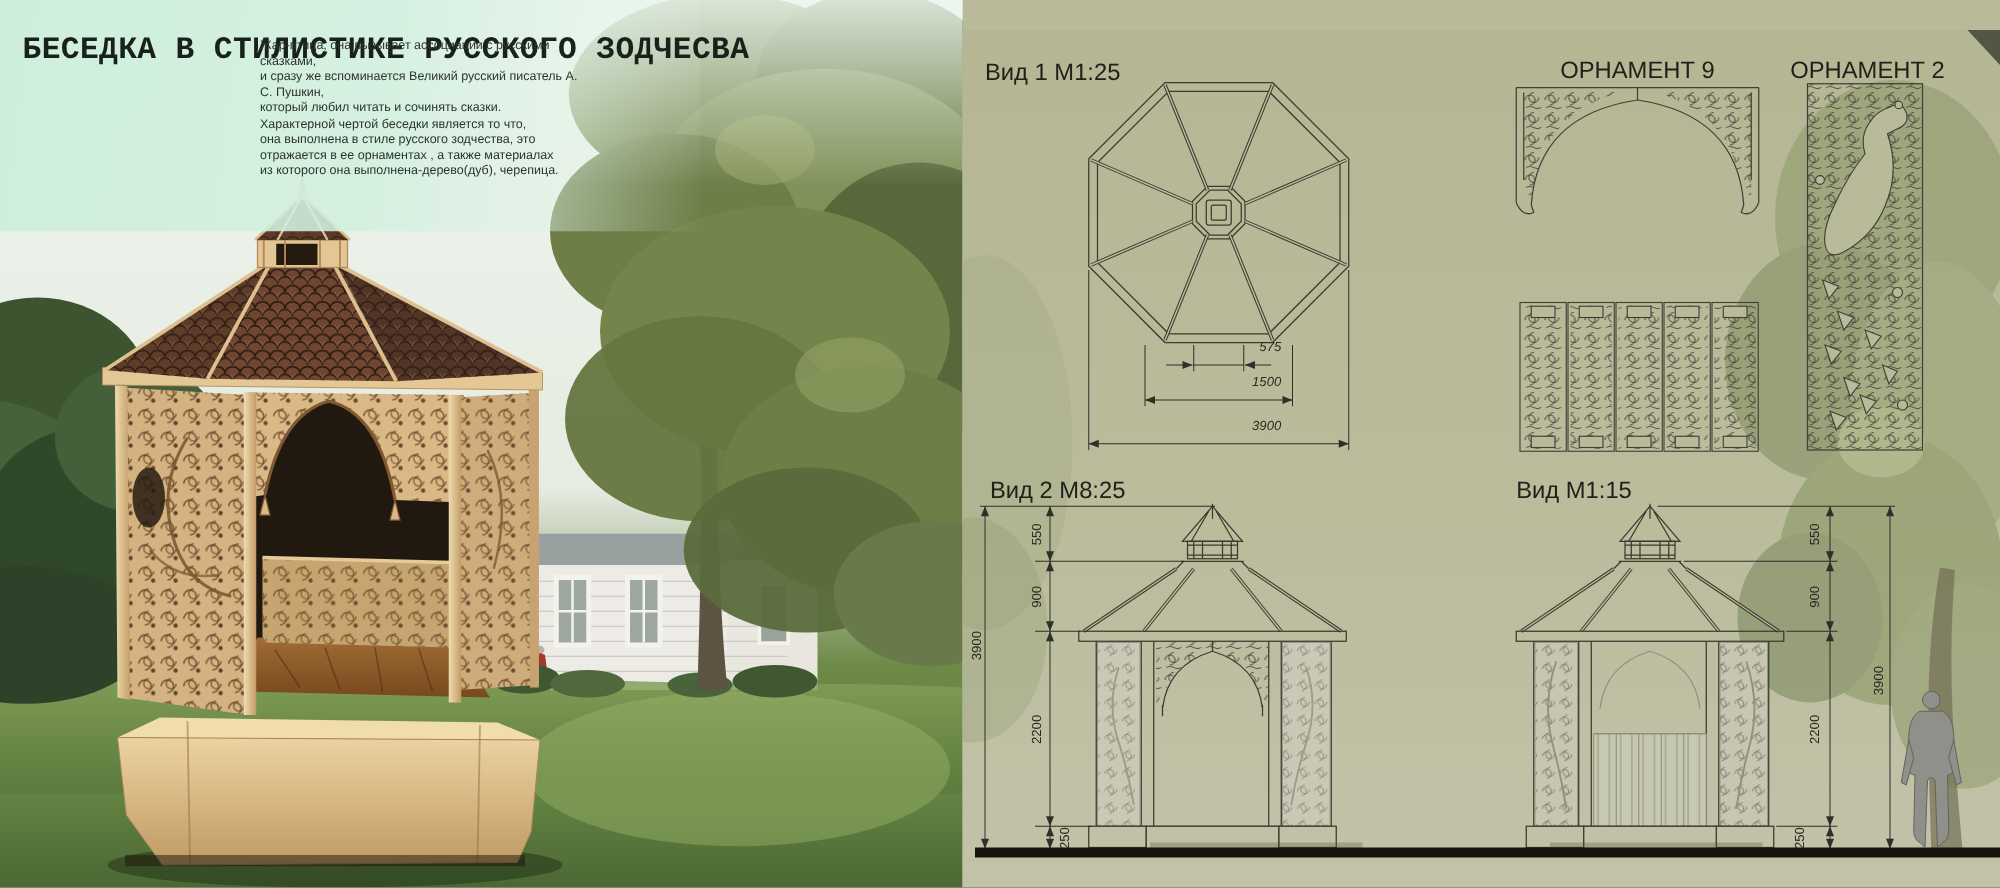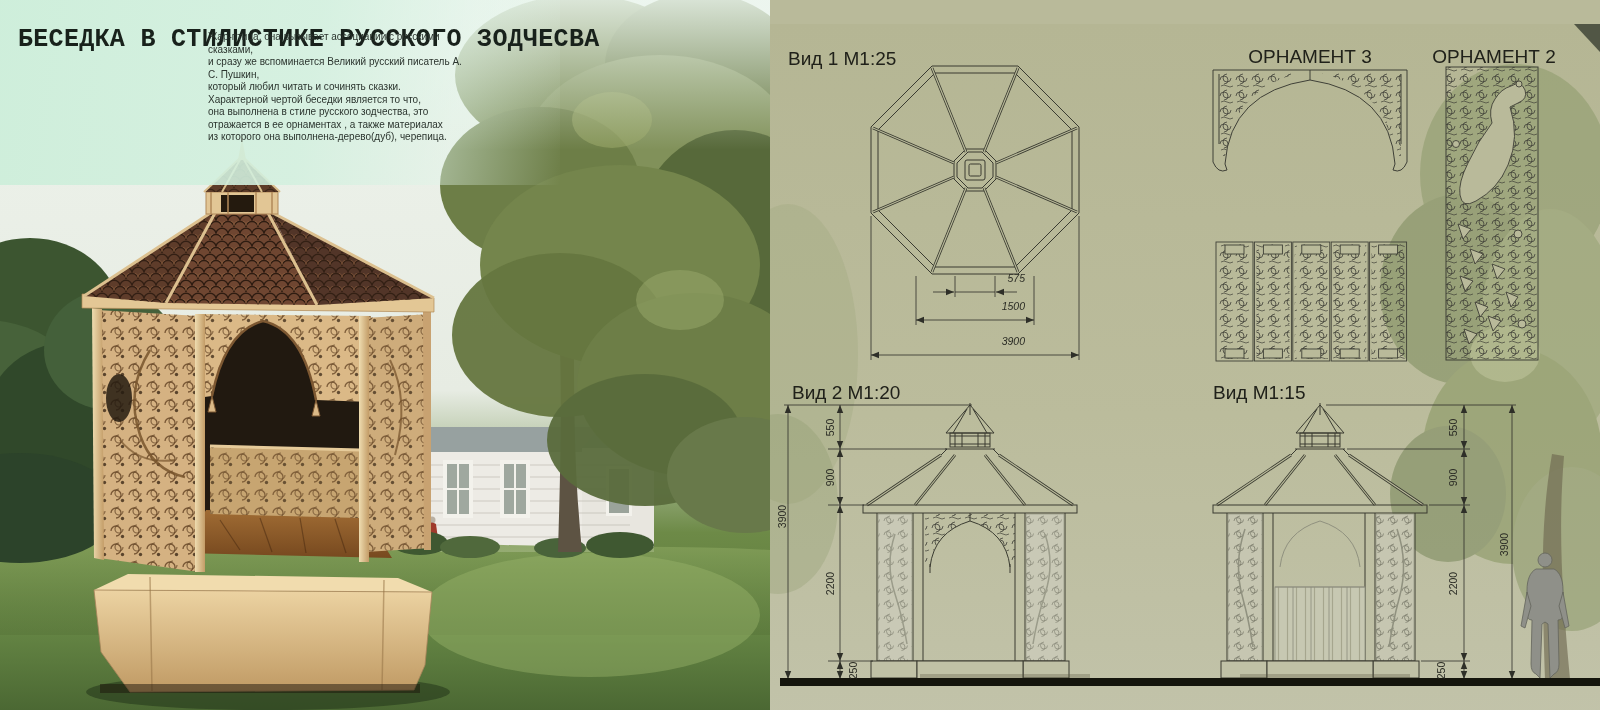--- a/index.html
+++ b/index.html
@@ -402,23 +402,23 @@
       </g>
 
       <g fill="#8f9089" stroke="#63645c" stroke-width="0.8">
         <circle cx="775" cy="536" r="7"></circle>
         <path d="M766,545 C760,548 757,556 757,566 L757,590 Q757,596 762,596 L761,640 Q761,648 766,650 L770,654 L772,600 L775,598 L778,600 L780,654 L784,650 Q789,648 789,640 L788,596 Q793,596 793,590 L793,566 C793,556 790,548 784,545 Z"></path>
         <path d="M757,568 L751,602 L755,604 L761,582 Z M793,568 L799,602 L795,604 L789,582 Z"></path>
       </g>
     </svg>
 
     <div class="lbl" style="left:18px;top:24px;">Вид 1 М1:25</div>
-    <div class="lbl center" style="left:460px;top:22px;width:160px;">ОРНАМЕНТ 3</div>
+    <div class="lbl center" style="left:460px;top:22px;width:160px;">ОРНАМЕНТ 9</div>
     <div class="lbl center" style="left:644px;top:22px;width:160px;">ОРНАМЕНТ 2</div>
-    <div class="lbl" style="left:22px;top:358px;">Вид 2 М1:20</div>
+    <div class="lbl" style="left:22px;top:358px;">Вид 2 М8:25</div>
     <div class="lbl" style="left:443px;top:358px;">Вид  М1:15</div>
 
     <div class="dim" style="left:155px;top:248px;">575</div>
     <div class="dim" style="left:155px;top:276px;">1500</div>
     <div class="dim" style="left:155px;top:311px;">3900</div>
 
     <div class="vdim" style="left:38px;top:397px;">550</div>
     <div class="vdim" style="left:38px;top:447px;">900</div>
     <div class="vdim" style="left:38px;top:553px;">2200</div>
     <div class="vdim" style="left:61px;top:640px;">250</div>

